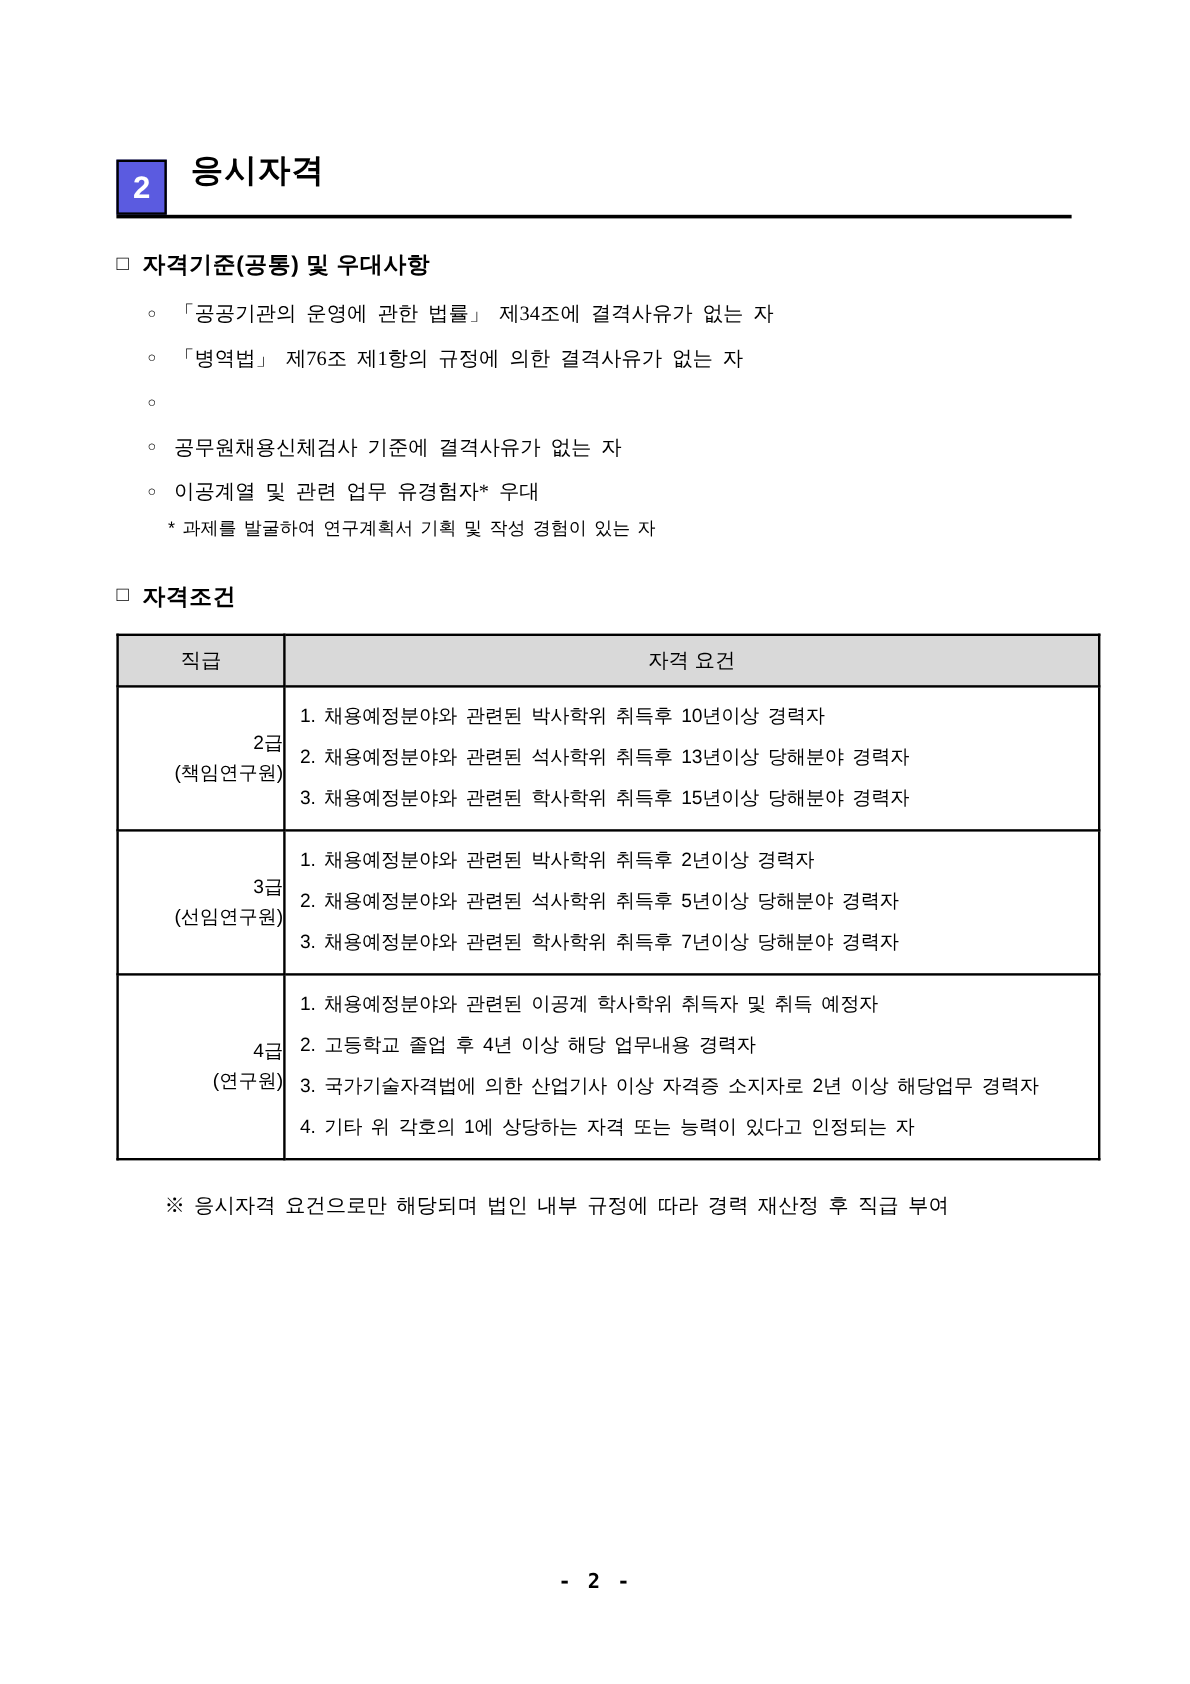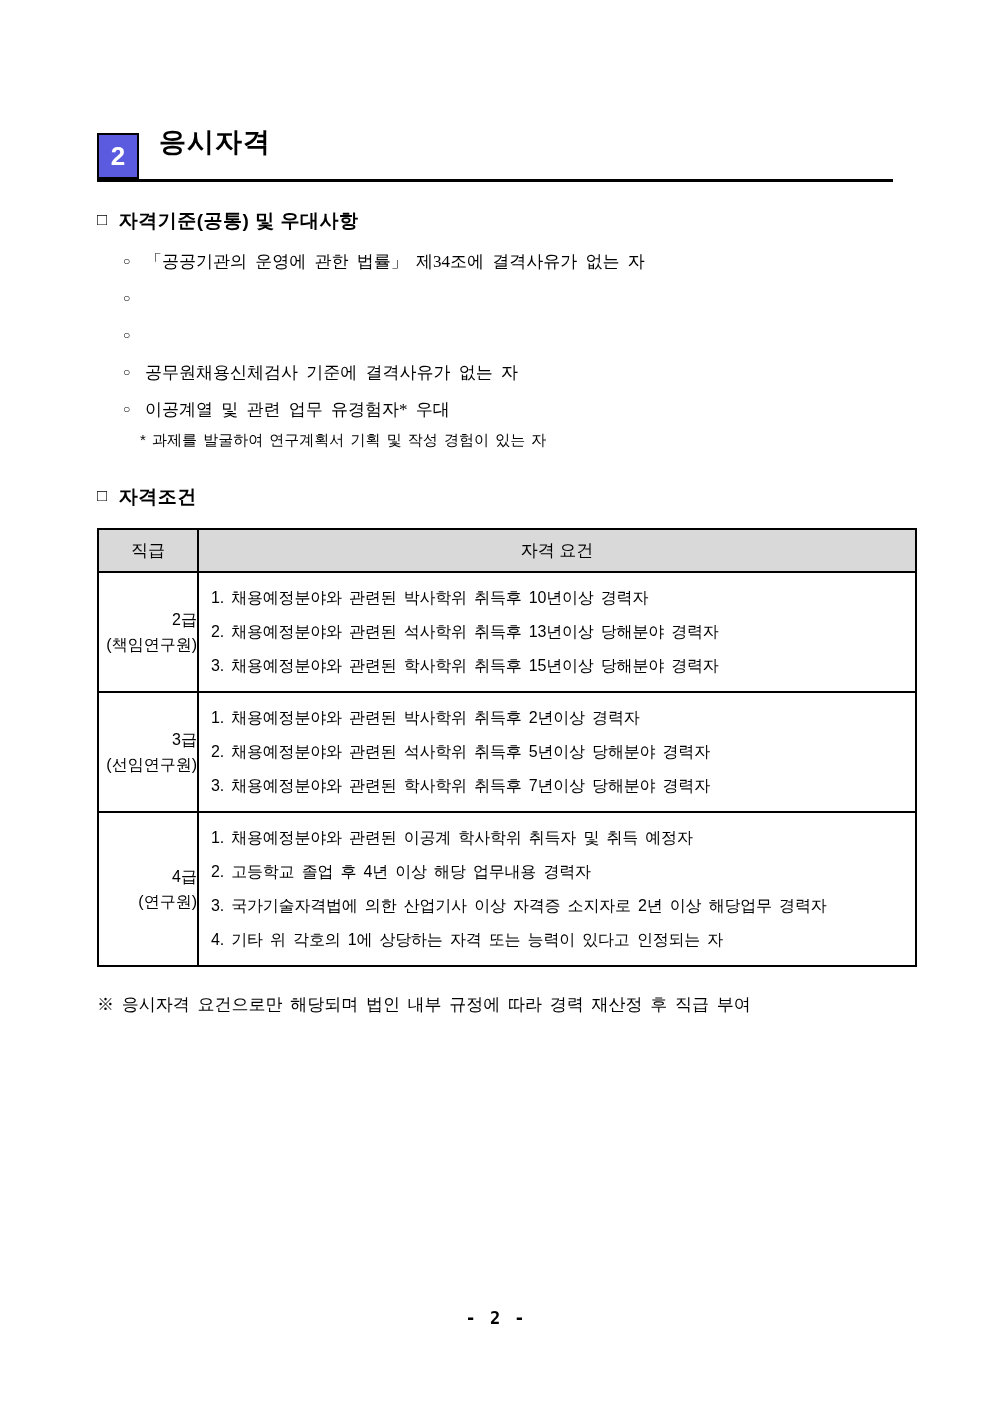--- a/index.html
+++ b/index.html
@@ -28,30 +28,30 @@
   .bullets li { display:flex; align-items:center; height:37px;
     font:17px "Liberation Serif",serif; word-spacing:4px; }
   .bullet-marker { width:22px; margin-left:26px; font-size:12px; flex:none; }
   .asterisk-note { margin-top:3px; margin-left:43px; font:15px "Liberation Sans",sans-serif; word-spacing:2px; }
 
   
   table { margin-top:18px; width:820px; border-collapse:collapse; table-layout:fixed; }
   th, td { border:2px solid #000; }
   thead th { height:43px; background:var(--header-bg,#D9D9D9); font:17px "Liberation Sans",sans-serif;
     font-weight:400; text-align:center; }
-  th.col-grade, td.grade { width:100px; }
+  th.col-grade, td.grade { width:139px; }
   td.grade { text-align:right; vertical-align:middle; font:16px "Liberation Sans",sans-serif; line-height:25px; }
   td.reqs { vertical-align:middle; padding:8px 18px 8px 12px; font:16px "Liberation Sans",sans-serif; }
   .req-line { line-height:34px; white-space:nowrap; letter-spacing:-0.2px; word-spacing:3px; }
   tr.r-mid td { height:110px; }
   tr.r-tall td { height:132px; }
 
   
   .notes { margin-top:26px; }
-  .note { font:17px "Liberation Sans",sans-serif; word-spacing:3px; margin-bottom:16px; }
+  .note { font:17px "Liberation Sans",sans-serif; word-spacing:3px; margin-bottom:16px;margin-left:40px; }
 
   
   .page-number { position:absolute; top:1308px; left:0; width:100%; text-align:center;
     font:700 17px "DejaVu Sans Mono",monospace; letter-spacing:2px; }
 </style>
 </head>
 <body>
 
 <div class="page">
   <div class="content">
@@ -66,20 +66,21 @@
       <span>자격기준(공통) 및 우대사항</span>
     </div>
 
     <ul class="bullets">
       <li>
         <span class="bullet-marker">○</span>
         <span>「공공기관의 운영에 관한 법률」 제34조에 결격사유가 없는 자</span>
       </li>
       <li>
         <span class="bullet-marker">○</span>
+        <span>「병역법」 제76조 제1항의 규정에 의한 결격사유가 없는 자</span>
       </li>
       <li>
         <span class="bullet-marker">○</span>
       </li>
       <li>
         <span class="bullet-marker">○</span>
         <span>공무원채용신체검사 기준에 결격사유가 없는 자</span>
       </li>
       <li>
         <span class="bullet-marker">○</span>

